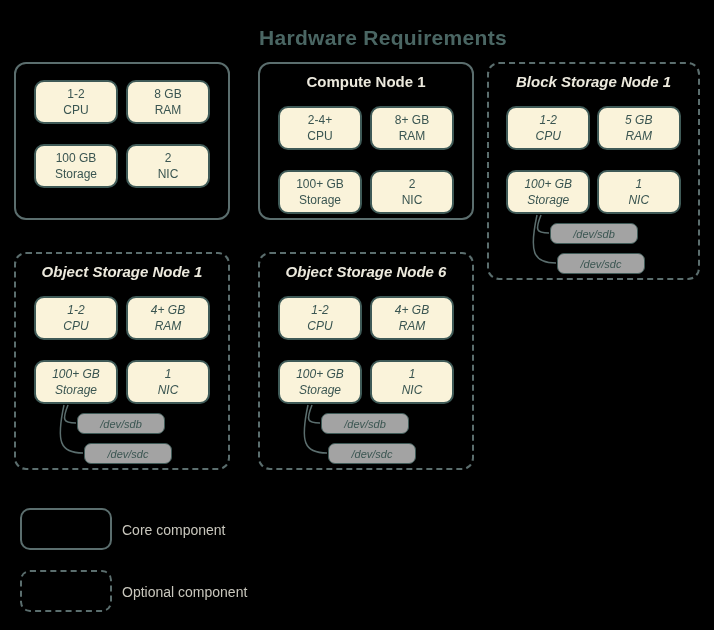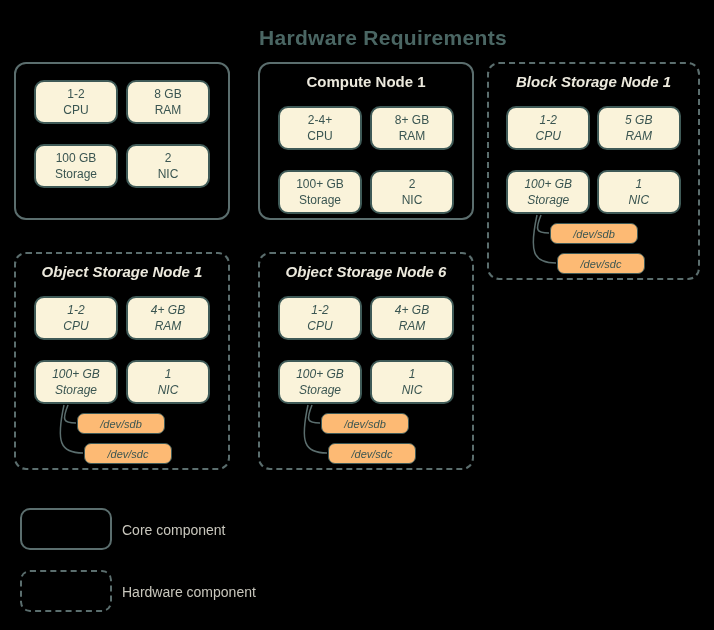--- a/index.html
+++ b/index.html
@@ -26,21 +26,21 @@
     row-gap:20px; margin-top:12px; padding:4px 14px;
   }
   .comp {
     width:84px; height:44px; box-sizing:border-box;
     background:#faf3da; border:2px solid #3f5a57; border-radius:10px;
     display:flex; flex-direction:column; align-items:center; justify-content:center;
     color:#3a5551; font-size:12px; line-height:1.35; text-align:center;
   }
   .dev {
     position:absolute; width:88px; height:21px; box-sizing:border-box;
-    background:#fdba74; border:1.5px solid #3f5a57; border-radius:7px;
+    background:#a3a3a3; border:1.5px solid #3f5a57; border-radius:7px;
     display:flex; align-items:center; justify-content:center;
     color:#3a5551; font-size:11px;
   }
   .connectors { position:absolute; left:0; top:0; pointer-events:none; }
   .connectors path { fill:none; stroke:#5b6e6e; stroke-width:1.5; }
   .legend-box {
     position:absolute; left:20px; width:92px; height:42px; box-sizing:border-box;
     border:2px solid #5b6e6e; border-radius:10px; background:transparent;
   }
   .legend-box.dashed { border-style:dashed; }
@@ -179,15 +179,15 @@
       <path d="M48 151 C 40 188, 44 199, 67 199"></path>
     </svg>
     <div class="dev" style="left:61px; top:159px;">/dev/sdb</div>
     <div class="dev" style="left:68px; top:189px;">/dev/sdc</div>
   </div>
 
   <div class="legend-box" style="top:508px;"></div>
   <div class="legend-label" style="top:522px;">Core component</div>
 
   <div class="legend-box dashed" style="top:570px;"></div>
-  <div class="legend-label" style="top:584px;">Hardware component</div>
+  <div class="legend-label" style="top:584px;">Optional component</div>
 
 </div>
 
 </body></html>

